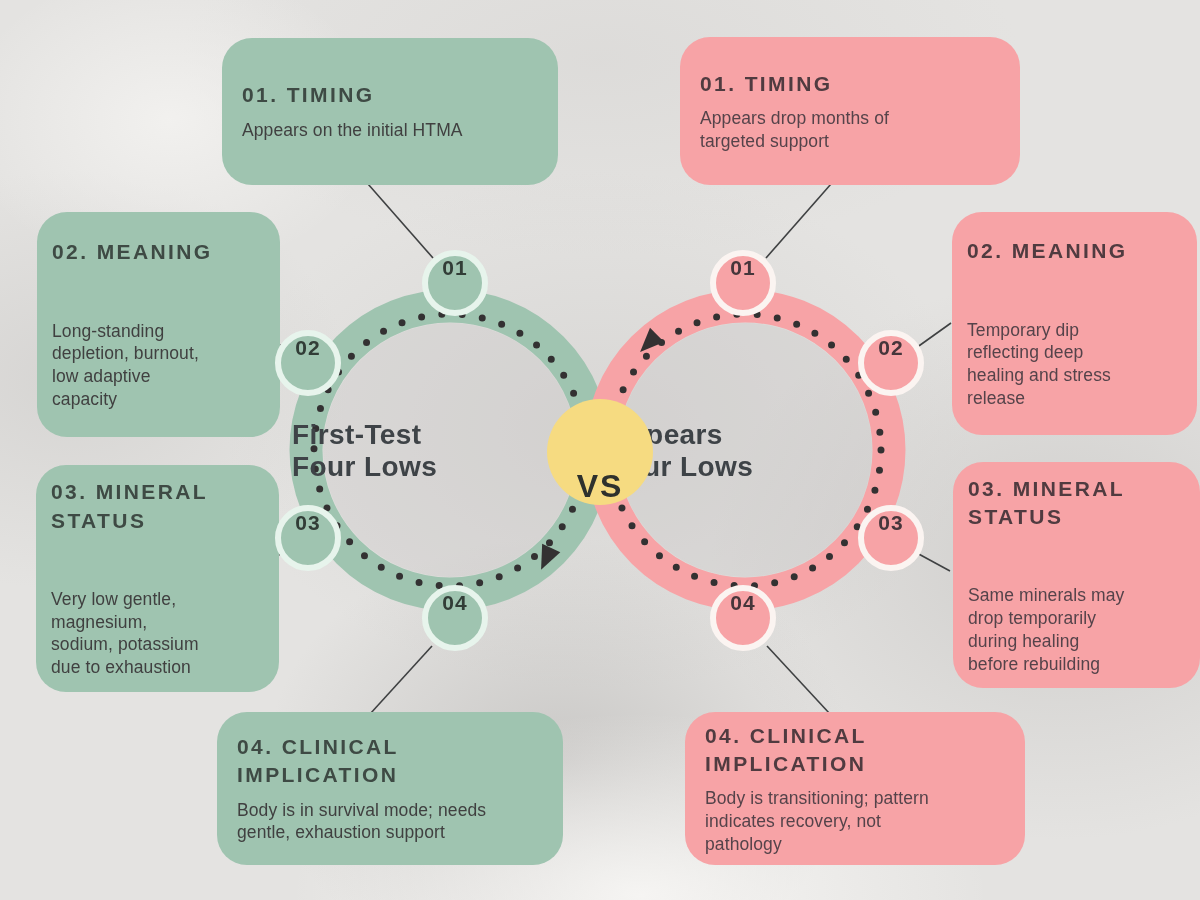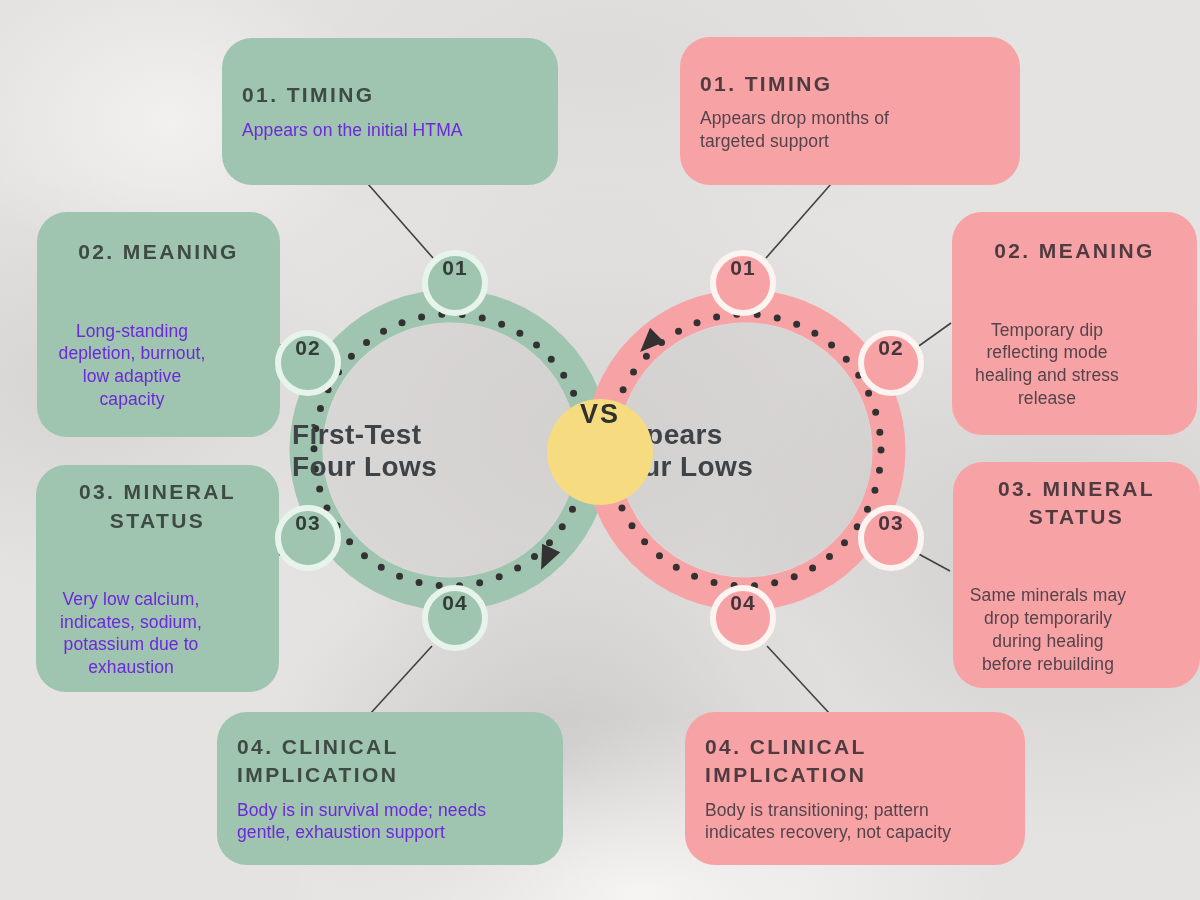--- a/index.html
+++ b/index.html
@@ -17,47 +17,47 @@
       #e4e3e1;
   }
   .decor{position:absolute;left:0;top:0;z-index:1;}
   .card{
     position:absolute;z-index:3;border-radius:30px;
     display:flex;flex-direction:column;justify-content:center;
   }
   .card.green{background:#9fc4b0;}
   .card.pink{background:#f7a3a6;}
   .card.wide{padding:0 20px;}
-  .card.narrow{padding:0 15px;text-align:center;}
+  .card.narrow{padding:0 15px;}
   .card .h{
     font-weight:700;font-size:21px;letter-spacing:2.4px;line-height:1.35;margin-bottom:9px;
   }
   .card .b{font-size:17.5px;line-height:1.3;letter-spacing:.1px;}
   .card.wide .b{max-width:252px;}
   .card.narrow .b{max-width:160px;margin-top:44px;}
   .card.green .h{color:#3e4a44;}
-  .card.green .b{color:#6d28d9;}
+  .card.green .b{color:#404040;}
   .card.pink .h{color:#503b40;}
   .card.pink .b{color:#55434a;}
   .bubble{
     position:absolute;z-index:4;width:66px;height:66px;border-radius:50%;
     box-sizing:border-box;border:6px solid #fff;
     display:flex;align-items:flex-start;justify-content:center;
     font-weight:700;font-size:21px;letter-spacing:1px;
   }
   .bubble.green{background:#9fc4b0;border-color:#e7f4ec;color:#323d37;}
   .bubble.pink{background:#f7a3a6;border-color:#fbf4f1;color:#46363b;}
   .circle-title{
     position:absolute;z-index:3;width:300px;
     font-weight:700;font-size:28px;line-height:1.16;color:#3e4347;letter-spacing:.4px;
   }
   .vs-badge{
     position:absolute;z-index:5;left:547px;top:399px;width:106px;height:106px;border-radius:50%;
-    background:#f6db81;display:flex;align-items:flex-start;justify-content:center;
-    font-weight:700;font-size:27px;letter-spacing:2px;color:#2e312d;
+    background:#f6db81;display:flex;align-items:flex-end;justify-content:center;
+    font-weight:700;font-size:32px;letter-spacing:2px;color:#2e312d;
   }
 </style>
 </head>
 <body>
 
 <div class="canvas">
 
   <svg class="decor" width="1200" height="900" viewBox="0 0 1200 900">
 
     <line x1="368" y1="184" x2="433" y2="258" stroke-width="1.6" stroke="#3f4142"></line>
@@ -85,42 +85,42 @@
   <div class="card green wide" style="left:222px;top:38px;width:296px;height:147px">
     <div class="h">01. TIMING</div>
     <div class="b">Appears on the initial HTMA</div>
   </div>
   <div class="card green narrow" style="left:37px;top:212px;width:213px;height:225px">
     <div class="h">02. MEANING</div>
     <div class="b">Long-standing depletion, burnout, low adaptive capacity</div>
   </div>
   <div class="card green narrow" style="left:36px;top:465px;width:213px;height:227px">
     <div class="h">03. MINERAL STATUS</div>
-    <div class="b">Very low calcium, indicates, sodium, potassium due to exhaustion</div>
+    <div class="b">Very low gentle, magnesium, sodium, potassium due to exhaustion</div>
   </div>
   <div class="card green wide" style="left:217px;top:712px;width:306px;height:153px">
     <div class="h">04. CLINICAL IMPLICATION</div>
     <div class="b">Body is in survival mode; needs gentle, exhaustion support</div>
   </div>
 
   <div class="card pink wide" style="left:680px;top:37px;width:300px;height:148px">
     <div class="h">01. TIMING</div>
     <div class="b">Appears drop months of targeted support</div>
   </div>
   <div class="card pink narrow" style="left:952px;top:212px;width:215px;height:223px">
     <div class="h">02. MEANING</div>
-    <div class="b">Temporary dip reflecting mode healing and stress release</div>
+    <div class="b">Temporary dip reflecting deep healing and stress release</div>
   </div>
   <div class="card pink narrow" style="left:953px;top:462px;width:217px;height:226px">
     <div class="h">03. MINERAL STATUS</div>
     <div class="b">Same minerals may drop temporarily during healing before rebuilding</div>
   </div>
   <div class="card pink wide" style="left:685px;top:712px;width:300px;height:153px">
     <div class="h">04. CLINICAL IMPLICATION</div>
-    <div class="b">Body is transitioning; pattern indicates recovery, not capacity</div>
+    <div class="b">Body is transitioning; pattern indicates recovery, not pathology</div>
   </div>
 
   <div class="bubble green" style="left:422px;top:250px">
       <span>01</span>
     </div>
   <div class="bubble green" style="left:275px;top:330px">
       <span>02</span>
     </div>
   <div class="bubble green" style="left:275px;top:505px">
       <span>03</span>

